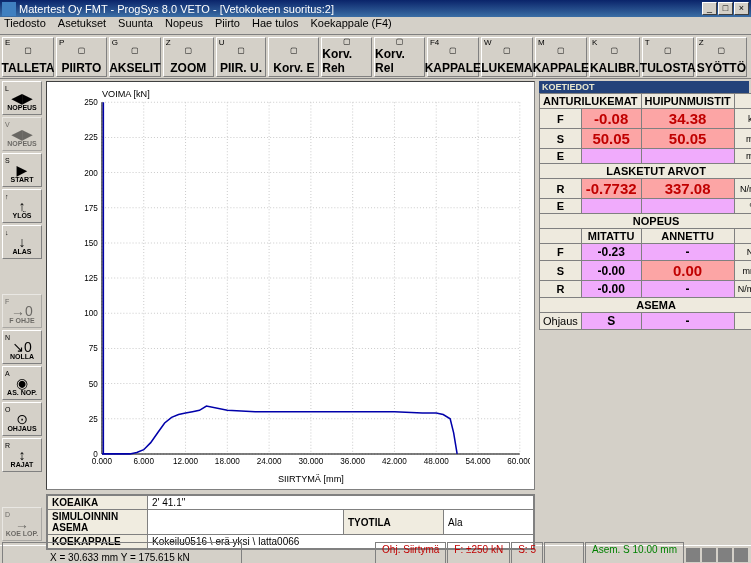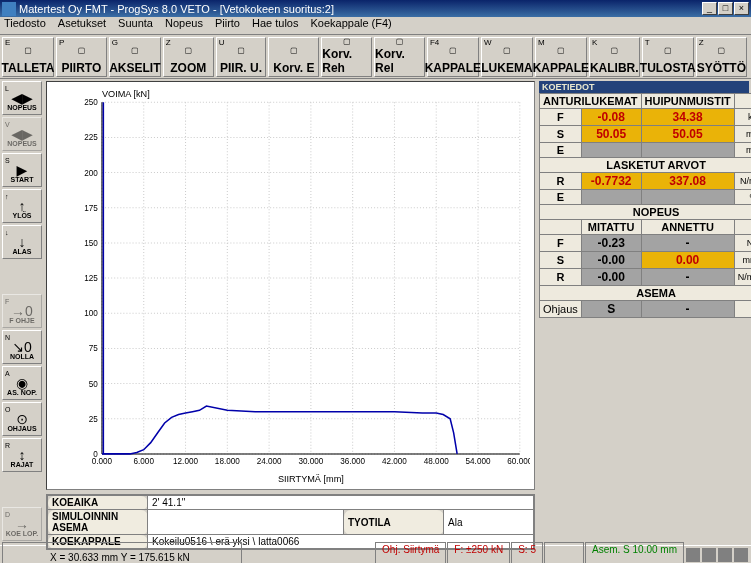--- a/index.html
+++ b/index.html
@@ -30,32 +30,32 @@
   .lgap { height: 52px; }
   .lbtn.dim { opacity: 0.5; }
   
   .center { flex: 1; display: flex; flex-direction: column; padding: 2px; }
   .chartbox { flex: 1; background: #fff; border: 1px solid #808080; border-top-color:#404040; border-left-color:#404040; padding: 4px; position: relative; }
   .chart-svg { width: 100%; height: 100%; }
   
   .infobox { margin-top: 4px; border: 1px solid #808080; background: #d4d0c8; }
   .infobox table { width: 100%; border-collapse: collapse; font-size: 10px; }
   .infobox td { border: 1px solid #808080; padding: 1px 4px; background: #f0ece0; }
-  .infobox td.lbl { font-weight: bold; width: 100px; border-radius: 7px; }
+  .infobox td.lbl { font-weight: bold; width: 100px; }
   .infobox td.val { background: #fff; }
   
   .coords { font-size: 10px; padding: 2px 4px; }
   
   .right { width: 214px; background: #d4d0c8; padding: 2px; }
   .panel-title { background: #23427a; color: #e8e8d0; font-size: 9px; font-weight: bold; padding: 1px 3px; }
   .rtable { width: 100%; border-collapse: collapse; font-size: 11px; }
   .rtable td, .rtable th { border: 1px solid #808080; padding: 1px 3px; text-align: center; background: #eeeade; }
   .rtable th { font-weight: bold; background: #eeeade; font-size:11px; }
-  .rtable .valred { color: #c00000; font-weight: bold; background:#eab308; font-size:12px; }
-  .rtable .valblk { color: #000; font-weight: bold; background:#a3a3a3; font-size:12px; }
+  .rtable .valred { color: #c00000; font-weight: bold; background:#fca5a5; font-size:15px; }
+  .rtable .valblk { color: #000; font-weight: bold; background:#f0abfc; font-size:12px; }
   .rtable .unit { width: 34px; font-size:9px; }
   .rtable .rowlbl { width: 16px; font-weight: bold; }
   .rtable .section { font-weight: bold; background:#eeeade; font-size:11px; }
   
   .statusbar { height: 18px; background: #d4d0c8; border-top: 1px solid #fff; display: flex; align-items: center; font-size: 10px; padding: 0 2px; }
   .statusbar .cell { border: 1px solid #808080; border-top-color:#808080; border-left-color:#808080; padding: 0 6px; margin-right: 1px; height: 25px; line-height: 13px; }
   .statusbar .red { color: #c00000; }
   .statusbar .green { color: #008000; }
   .statusbar .sp { flex: 1; }
   .trayico { width: 14px; height: 14px; margin: 0 1px; background:#808080; }

